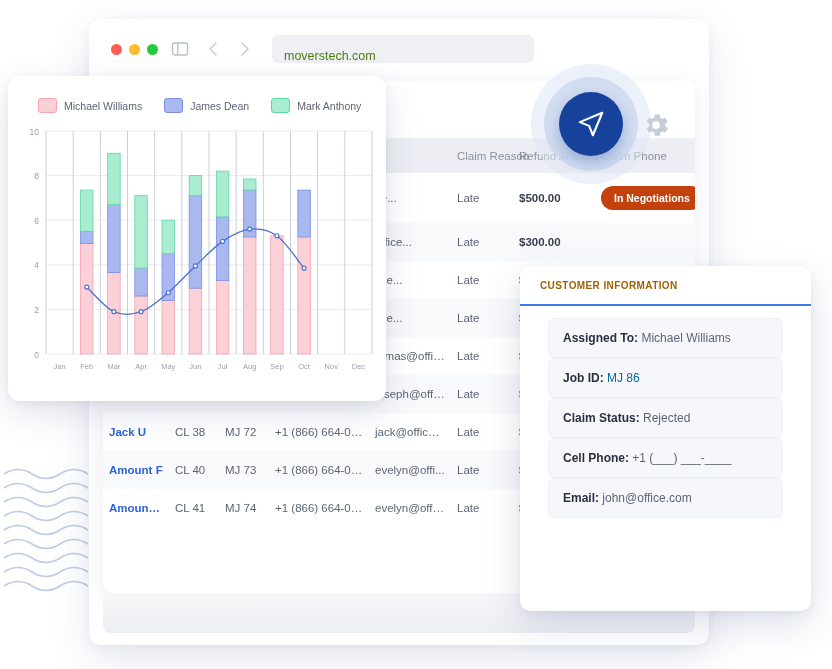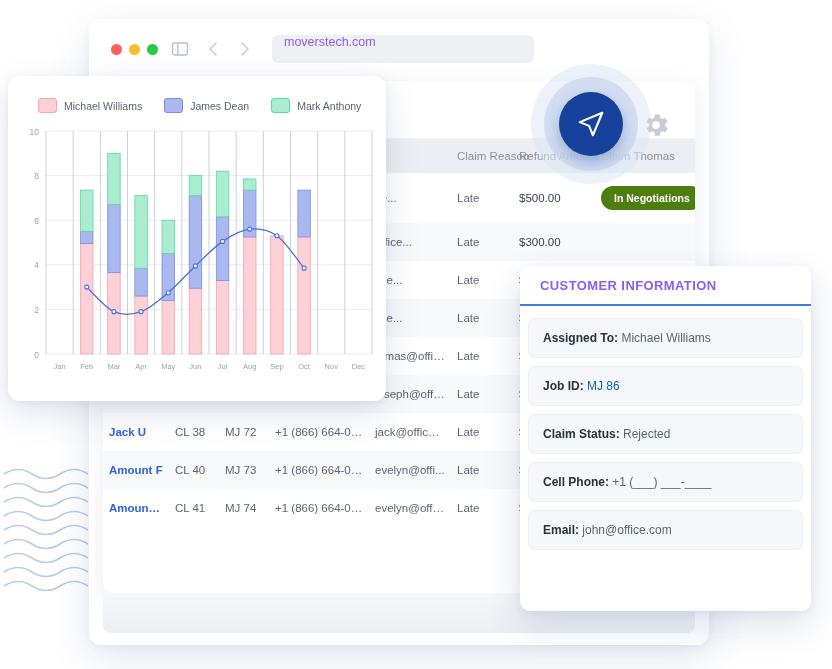--- a/index.html
+++ b/index.html
@@ -29,22 +29,22 @@
   .light { width: 11px; height: 11px; border-radius: 50%; }
   .light.red { background: #ff5f57; }
   .light.yellow { background: #febc2e; }
   .light.green { background: #28c840; }
 
   .chrome-icon { width: 20px; height: 20px; display: block; }
   .nav-arrows { display: flex; gap: 10px; align-items: center; margin-left: 2px; }
 
   #url-bar {
     flex: 1; height: 28px; background: #eef0f4; border-radius: 6px;
-    display: flex; align-items: flex-start; padding: 0 12px;
-    font-size: 12.5px; color: #8b5cf6; max-width: 262px; margin-left: 6px;
+    display: flex; align-items: flex-end; padding: 0 12px;
+    font-size: 12.5px; color: #4d7c0f; max-width: 262px; margin-left: 6px;
   }
 
   
   #app-panel {
     position: absolute; left: 14px; top: 62px; width: 592px; height: 512px;
     background: #ffffff; border-radius: 10px;
     box-shadow: 0 6px 22px rgba(49,70,130,.10);
     overflow: hidden;
   }
   #app-topbar { height: 58px; background: #ffffff; border-bottom: 1px solid #f0f2f6; }
@@ -60,21 +60,21 @@
     background: #eceef3; color: #8b919f; font-weight: 400;
     font-size: 11.5px; text-align: left; padding: 11px 6px; white-space: nowrap;
   }
   tbody td {
     font-size: 11.5px; color: #5d6474; padding: 13px 6px;
     white-space: nowrap; overflow: hidden; text-overflow: ellipsis;
   }
   tbody tr:nth-child(odd) { background: #ffffff; }
   tbody tr:nth-child(even) { background: #f8f9fb; }
   td.name { color: #2f63d8; font-weight: bold; }
-  td.amount { color: #3a4050; font-weight: normal; }
+  td.amount { color: #3a4050; font-weight: bold; }
   .col-name { width: 66px; } .col-cl { width: 50px; } .col-mj { width: 50px; }
   .col-phone { width: 100px; } .col-email { width: 82px; }
   .col-reason { width: 62px; } .col-refund { width: 82px; } .col-status { width: 100px; }
 
   .badge {
     display: inline-block; background: #f7a422; color: #ffffff;
     font-size: 10.5px; font-weight: bold; border-radius: 13px;
     padding: 6px 13px; white-space: nowrap;
   }
 
@@ -106,24 +106,24 @@
 
   
   #customer-card {
     position: absolute; left: 520px; top: 266px; width: 291px; height: 345px;
     background: #ffffff; border-radius: 10px;
     box-shadow: 0 14px 36px rgba(49,70,130,.16), 0 2px 8px rgba(49,70,130,.07);
     overflow: hidden;
   }
   #customer-header {
     height: 40px; display: flex; align-items: center; padding: 0 20px;
-    font-size: 13px; font-weight: bold; color: #8b5cf6; letter-spacing: .4px;
+    font-size: 10px; font-weight: bold; color: #a16207; letter-spacing: .4px;
     border-bottom: 2.5px solid #3f7ce8;
   }
-  #customer-body { padding: 12px 8px; display: flex; flex-direction: column; gap: 8px; }
+  #customer-body { padding: 12px 28px; display: flex; flex-direction: column; gap: 0; }
   .info-row {
     background: #f5f7fa; border: 1px solid #eef1f6; border-radius: 6px;
     padding: 12px 14px; font-size: 12px; color: #5d6474;
   }
   .info-label { font-weight: bold; color: #2b3040; }
   .info-value.link { color: #0369a1; }
 </style>
 </head>
 <body>
 
@@ -182,33 +182,33 @@
         </colgroup>
         <thead>
             <tr id="thead-row">
               <th></th>
               <th></th>
               <th></th>
               <th></th>
               <th></th>
               <th>Claim Reason</th>
               <th>Refund Amount</th>
-              <th>Claim Thomas</th>
+              <th>Claim Phone</th>
             </tr>
           </thead>
         <tbody id="tbody">
             <tr>
               <td class="name"></td>
               <td></td>
               <td></td>
               <td></td>
               <td>ce...</td>
               <td>Late</td>
               <td class="amount">$500.00</td>
-              <td><span class="badge" style="background: #4d7c0f;">In Negotiations</span></td>
+              <td><span class="badge" style="background: #c2410c;">In Negotiations</span></td>
             </tr>
             <tr>
               <td class="name"></td>
               <td></td>
               <td></td>
               <td></td>
               <td>office...</td>
               <td>Late</td>
               <td class="amount">$300.00</td>
               <td></td>

